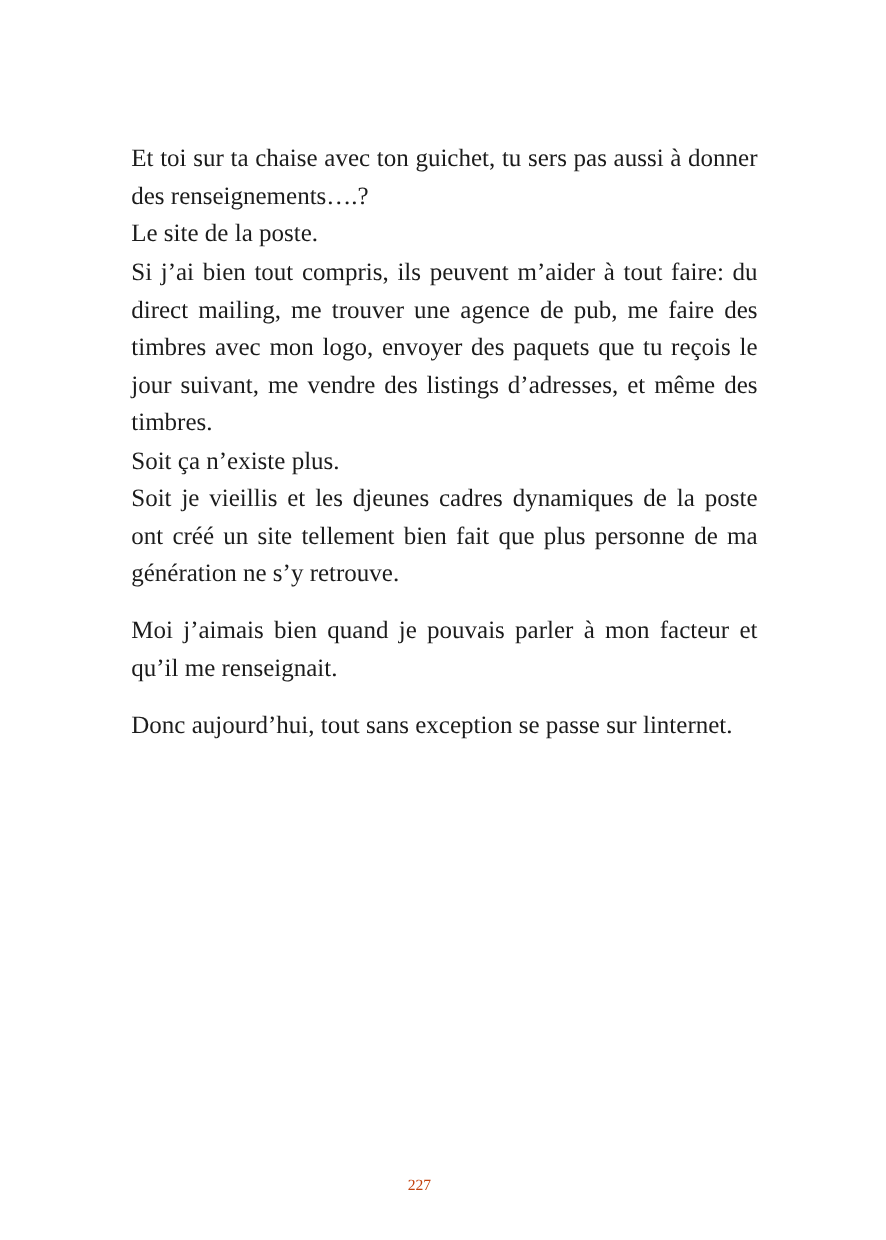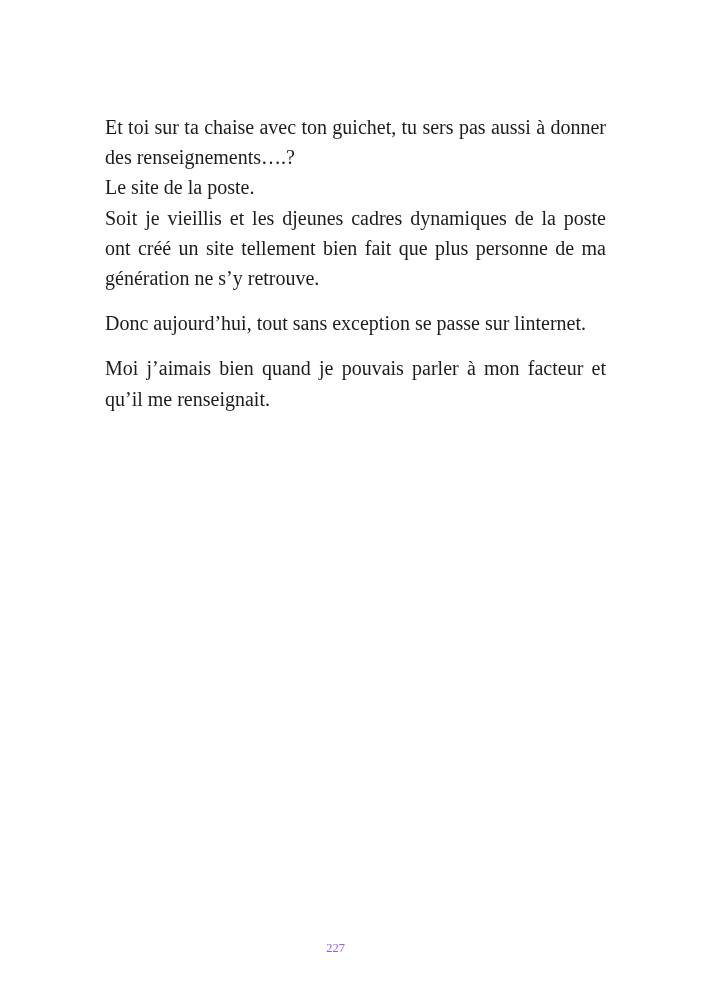--- a/index.html
+++ b/index.html
@@ -32,29 +32,31 @@
   .text-block p.spaced {
     margin-top: 15px;
   }
   .page-number {
     position: absolute;
     left: 0;
     right: 0;
     bottom: 36px;
     text-align: center;
     font-size: 12.5px;
-    color: #8b5cf6;
+    color: #c2410c;
     margin-left: 44px;
   }
 </style>
 </head>
 <body>
 
 <div class="book-page">
   <div class="text-block">
     <p>Et toi sur ta chaise avec ton guichet, tu sers pas aussi à donner des renseignements….?</p>
     <p>Le site de la poste.</p>
+    <p>Si j’ai bien tout compris, ils peuvent m’aider à tout faire: du direct mailing, me trouver une agence de pub, me faire des timbres avec mon logo, envoyer des paquets que tu reçois le jour suivant, me vendre des listings d’adresses, et même des timbres.</p>
+    <p>Soit ça n’existe plus.</p>
     <p>Soit je vieillis et les djeunes cadres dynamiques de la poste ont créé un site tellement bien fait que plus personne de ma génération ne s’y retrouve.</p>
+    <p class="spaced">Moi j’aimais bien quand je pouvais parler à mon facteur et qu’il me renseignait.</p>
     <p class="spaced">Donc aujourd’hui, tout sans exception se passe sur linternet.</p>
-    <p class="spaced">Moi j’aimais bien quand je pouvais parler à mon facteur et qu’il me renseignait.</p>
   </div>
   <div class="page-number">227</div>
 </div>
 
 </body></html>

